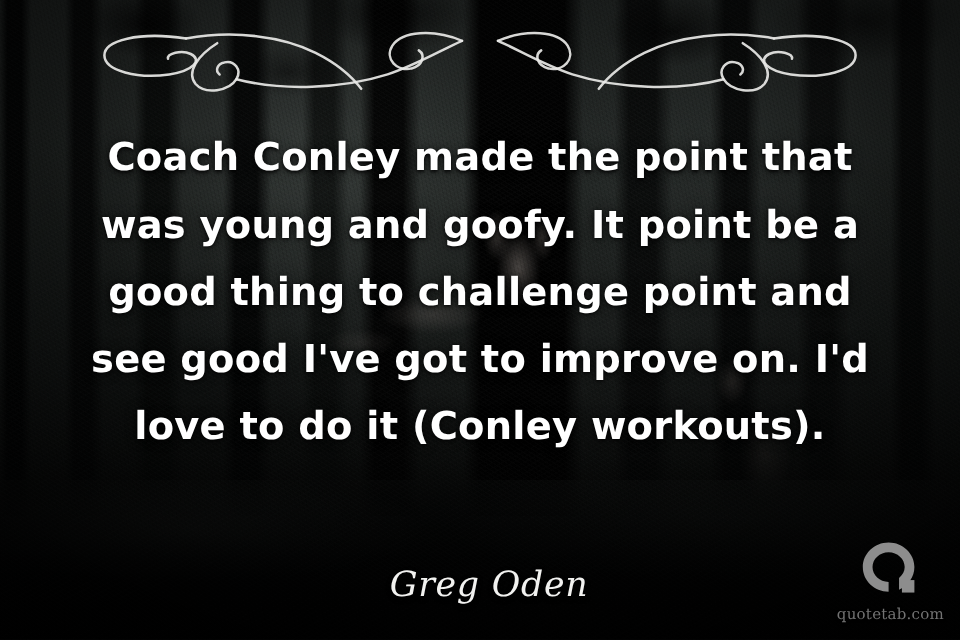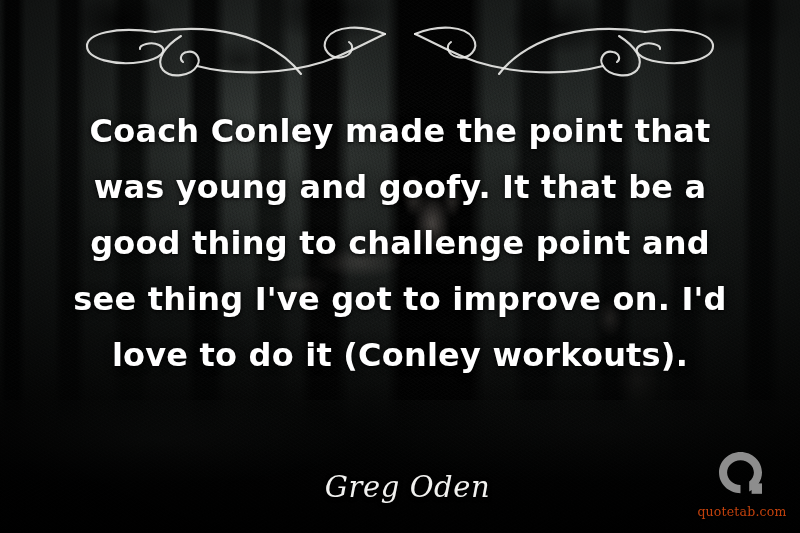--- a/index.html
+++ b/index.html
@@ -157,21 +157,21 @@
   }
   #brand-logo {
     width: 56px;
     height: 52px;
     margin: 0 auto 2px auto;
   }
   #brand-logo svg { display: block; width: 100%; height: 100%; }
   #brand-text {
     font-family: "DejaVu Serif", serif;
     font-size: 12.5px;
-    color: #c2410c;
+    color: #737373;
     letter-spacing: 0.2px;
     text-shadow: 0 1px 2px rgba(0,0,0,0.9);
   }
 </style>
 </head>
 <body>
 
 <div id="quote-card">
 
   <div class="bg-layer bg-base"></div>
@@ -200,23 +200,23 @@
 
       <path d="M560,20 C520,13 480,18 452,32 C432,42 420,54 414,62"></path>
       <path d="M534,24 C550,34 560,48 552,58 C544,67 524,64 518,54 C513,46 520,38 528,40 C534,41 536,47 532,50"></path>
 
       <path d="M560,20 C600,14 628,22 628,34 C628,47 600,54 574,50 C554,47 546,38 556,33 C564,29 576,33 575,37"></path>
     </svg>
   </div>
 
   <div id="quote-text">
     <span class="qline">Coach Conley made the point that</span>
-    <span class="qline">was young and goofy. It that be a</span>
+    <span class="qline">was young and goofy. It point be a</span>
     <span class="qline">good thing to challenge point and</span>
-    <span class="qline">see thing I've got to improve on. I'd</span>
+    <span class="qline">see good I've got to improve on. I'd</span>
     <span class="qline">love to do it (Conley workouts).</span>
   </div>
 
   <div id="author">Greg Oden</div>
 
   <div id="branding">
     <div id="brand-logo">
       <svg viewBox="0 0 56 52" aria-hidden="true">
         <path d="M26.5,2 C38.4,2 48,11.2 48,22.6 C48,31.0 42.8,38.2 35.2,41.4 L35.2,31.6 C38.1,29.4 39.9,26.2 39.9,22.6 C39.9,15.8 33.9,10.2 26.5,10.2 C19.1,10.2 13.1,15.8 13.1,22.6 C13.1,29.4 19.1,35.0 26.5,35.0 L26.5,43.2 C14.6,43.2 5,34.0 5,22.6 C5,11.2 14.6,2 26.5,2 Z" fill="#8d8d8d"></path>
         <rect x="37.6" y="33.4" width="10.4" height="10.4" fill="#8d8d8d"></rect>

